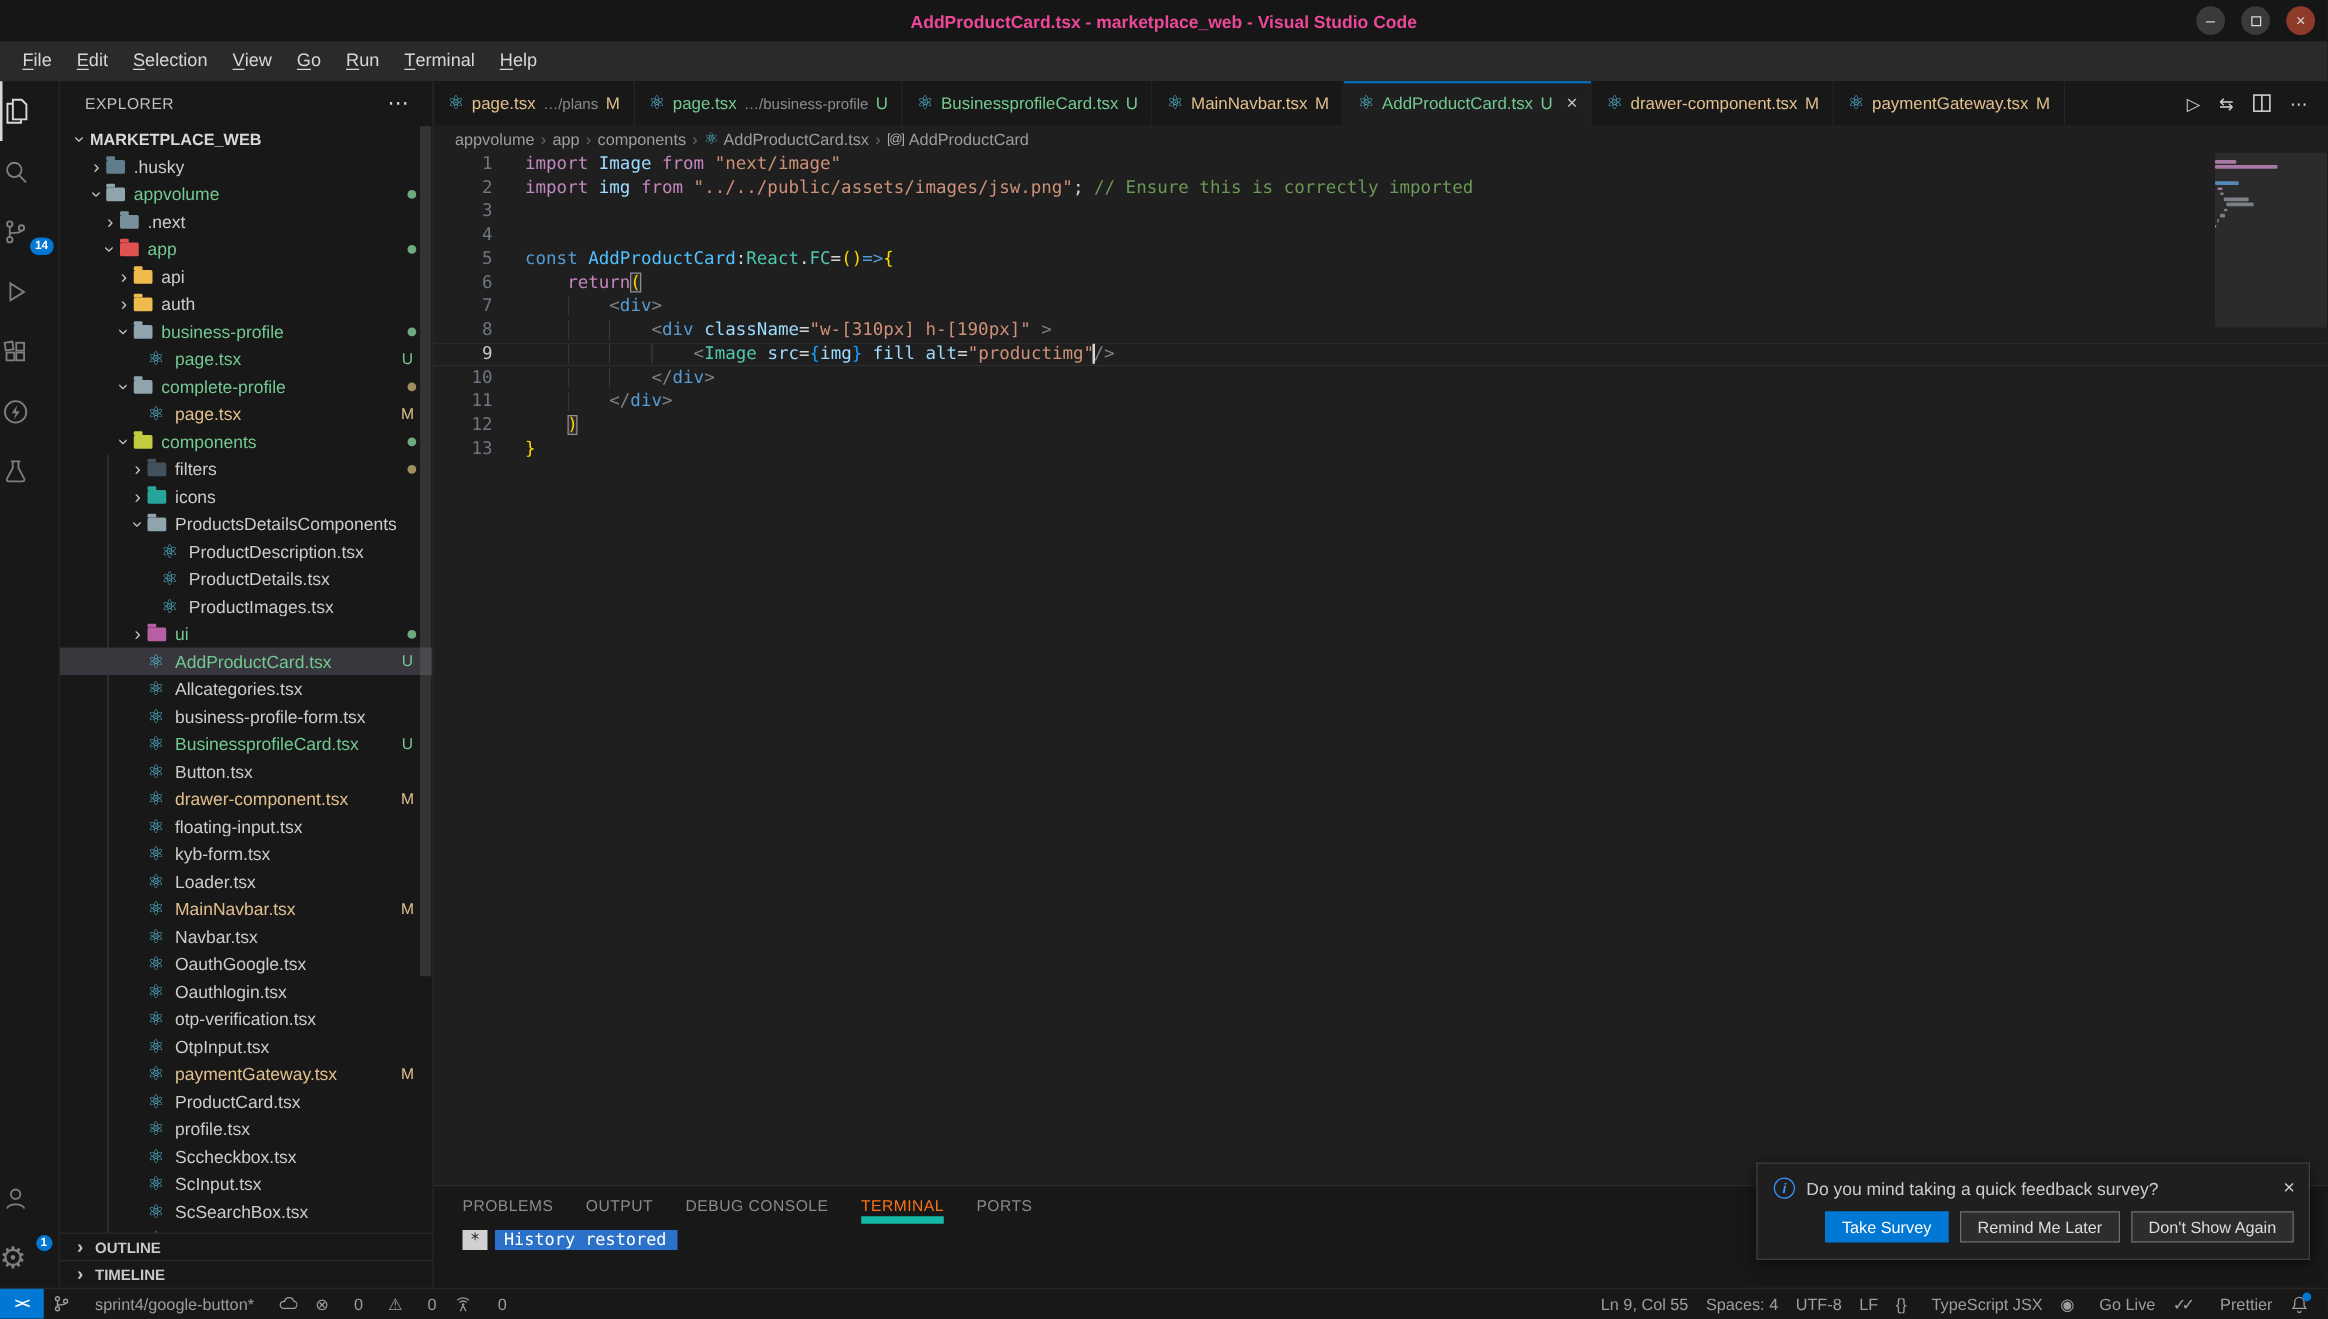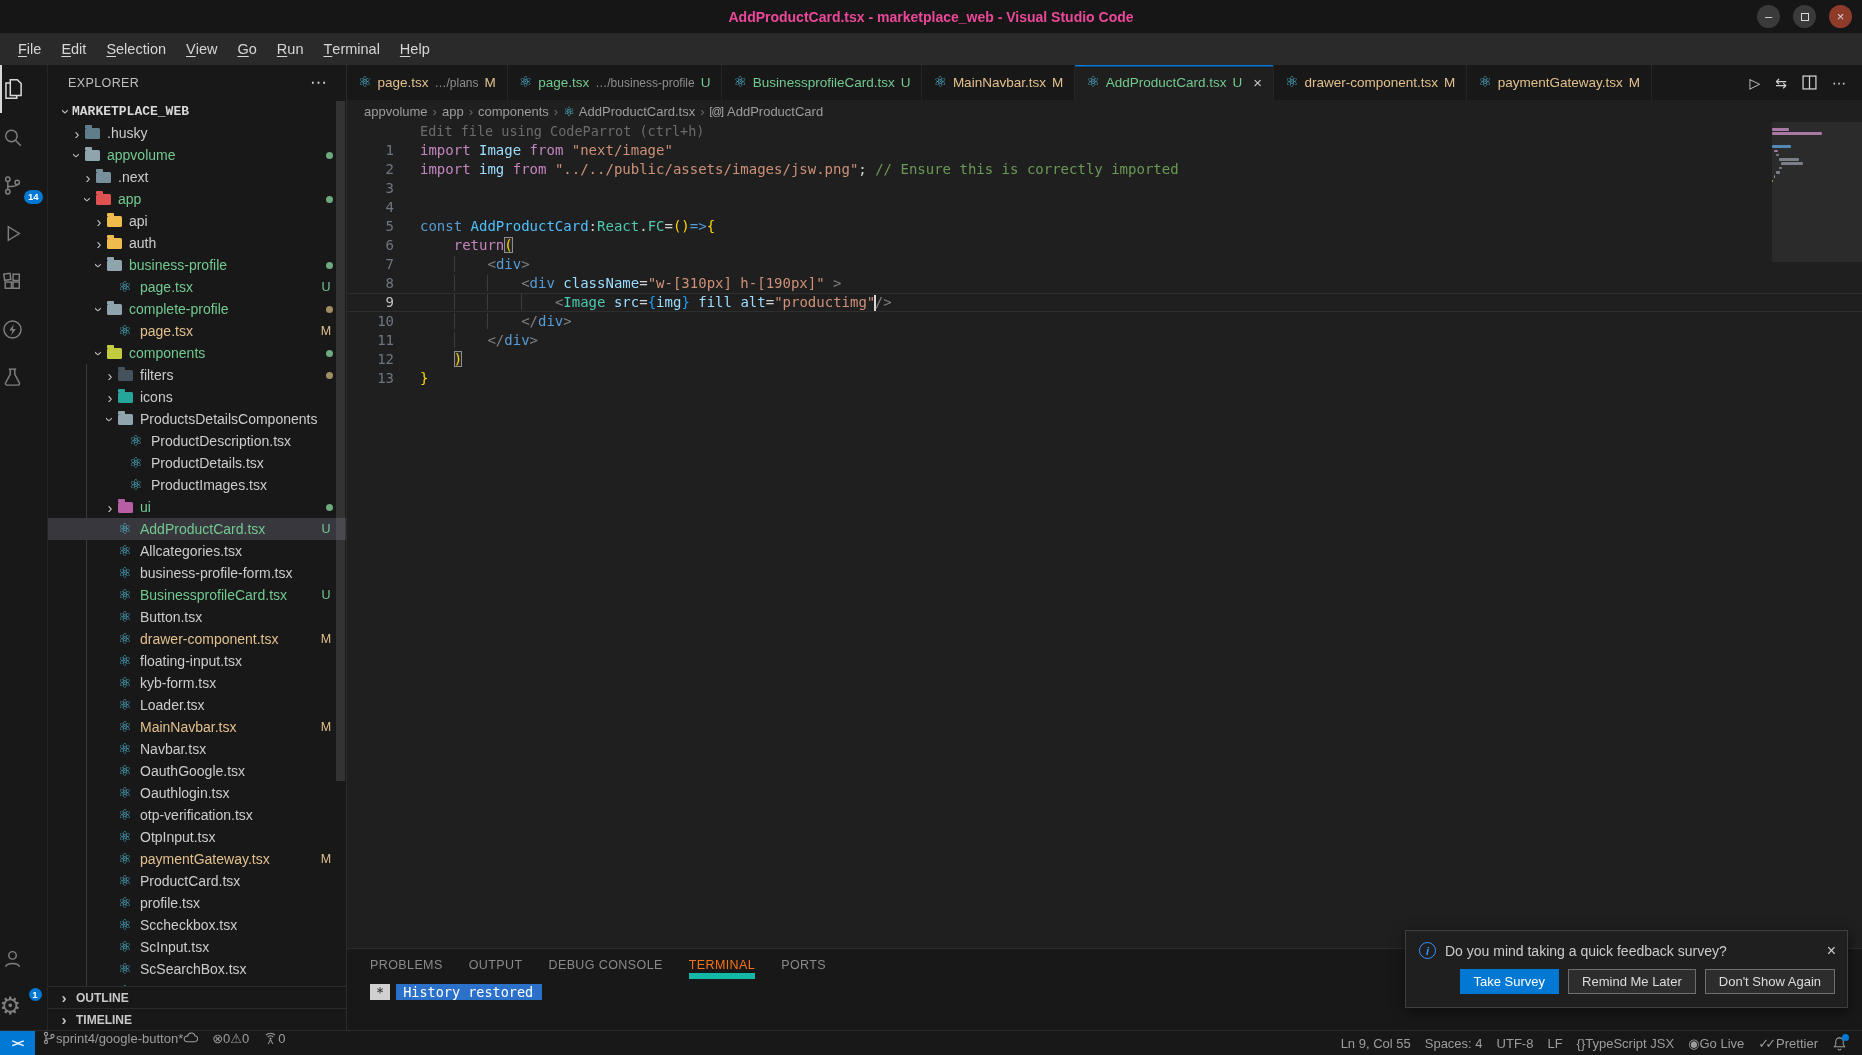--- a/index.html
+++ b/index.html
@@ -101,21 +101,21 @@
   .hist .star{background:#d0d0d0;color:#1e1e1e;padding:0 6px;display:inline-block}
   .hist .sel{background:#2b71c9;color:#fff;padding:0 9px 0 7px;margin-left:6px}
   .promptrow{margin-top:9px;position:relative}
   .tgreen{color:#2fbf71;font-weight:bold}
   .tblue{color:#3b8eea;font-weight:bold}
   .cmd-dec{position:absolute;left:-15px;top:4px;width:8px;height:8px;border:1px solid #6a6a6a;border-radius:50%}
 
   
   .statusbar{height:25px;background:#181818;border-top:1px solid #2b2b2b;display:flex;align-items:center;font-size:13px;color:#9d9d9d}
   .remote{height:100%;width:35px;background:#0078d4;color:#fff;display:flex;align-items:center;justify-content:center;font-size:11.5px;font-weight:bold;letter-spacing:-1px}
-  .sb-item{display:flex;align-items:flex-start;gap:0;padding:0 7px;height:100%;white-space:nowrap}
+  .sb-item{display:flex;align-items:center;gap:20px;padding:0 7px;height:100%;white-space:nowrap}
   .sb-item svg{stroke:currentColor;fill:none;stroke-width:1.1}
   .sb-right{margin-left:auto;display:flex;align-items:center;padding-right:8px}
   .dblcheck{letter-spacing:-4px;padding-right:4px}
   .bell-wrap{position:relative;display:flex}
   .bell-dot{position:absolute;right:-2px;top:-2px;width:7px;height:7px;border-radius:50%;background:#0078d4}
 
   
   .toast{position:absolute;right:14px;bottom:47px;width:443px;background:#1f1f1f;border:1px solid #3f3f3f;box-shadow:0 3px 12px rgba(0,0,0,.55);z-index:10}
   .toast-row1{display:flex;align-items:center;gap:9px;padding:11px 11px 5px 13px;font-size:14px;color:#cccccc}
   .info-ic{flex:none;width:17px;height:17px;border-radius:50%;border:1.6px solid #3794FF;color:#3794FF;font-size:11px;font-weight:bold;font-style:italic;display:flex;align-items:center;justify-content:center}
@@ -216,21 +216,21 @@
     </div>
   </div>
 
   <div class="sidebar">
     <div class="sb-header">
       <span class="label">EXPLORER</span>
       <span class="more-dots">⋯</span>
     </div>
     <div class="tree" id="tree">
       <div class="tree-guide"></div>
-    <div class="trow" style="padding-left: 8px; font-family: Liberation Mono, monospace;">
+    <div class="trow" style="padding-left: 8px;">
           <span class="chev open">›</span>
           <span class="tlabel c-root">MARKETPLACE_WEB</span>
         </div>
         <div class="trow" style="padding-left: 21px;">
           <span class="chev">›</span>
           <span class="ticon">
             <span class="folder" style="background: rgb(96, 125, 139);"></span>
           </span>
           <span class="tlabel c-def">.husky</span>
         </div>
@@ -605,21 +605,20 @@
           <span>AddProductCard.tsx</span>
         </span>
         <span class="bc-sep">›</span>
         <span class="bc-item">
           <span class="bc-sym">[@]</span>
           <span>AddProductCard</span>
         </span>
       </div>
     <div class="code-area">
       <div id="code">
-          <div class="code-line"><span class="lineno"></span><span class="ltext hint">Edit file using CodeParrot (ctrl+h)</span></div>
           <div class="code-line"><span class="lineno">1</span><span class="ltext"><span class="tk-kw">import </span><span class="tk-var">Image </span><span class="tk-kw">from </span><span class="tk-str">"next/image"</span></span></div>
           <div class="code-line"><span class="lineno">2</span><span class="ltext"><span class="tk-kw">import </span><span class="tk-var">img </span><span class="tk-kw">from </span><span class="tk-str">"../../public/assets/images/jsw.png"</span><span class="tk-plain">; </span><span class="tk-cmt">// Ensure this is correctly imported</span></span></div>
           <div class="code-line"><span class="lineno">3</span><span class="ltext"></span></div>
           <div class="code-line"><span class="lineno">4</span><span class="ltext"></span></div>
           <div class="code-line"><span class="lineno">5</span><span class="ltext"><span class="tk-st">const </span><span class="tk-fn">AddProductCard</span><span class="tk-plain">:</span><span class="tk-type">React</span><span class="tk-plain">.</span><span class="tk-type">FC</span><span class="tk-plain">=</span><span class="tk-b1">()</span><span class="tk-st">=&gt;</span><span class="tk-b1">{</span></span></div>
           <div class="code-line"><span class="lineno">6</span><span class="ltext"><span class="tk-sp">    </span><span class="tk-kw">return</span><span class="tk-b1m">(</span></span></div>
           <div class="code-line"><span class="lineno">7</span><span class="ltext"><span class="tk-sp">    </span><span class="tk-ig">    </span><span class="tk-punc">&lt;</span><span class="tk-tag">div</span><span class="tk-punc">&gt;</span></span></div>
           <div class="code-line"><span class="lineno">8</span><span class="ltext"><span class="tk-sp">    </span><span class="tk-ig">    </span><span class="tk-ig">    </span><span class="tk-punc">&lt;</span><span class="tk-tag">div</span><span class="tk-plain"> </span><span class="tk-attr">className</span><span class="tk-plain">=</span><span class="tk-str">"w-[310px] h-[190px]"</span><span class="tk-punc"> &gt;</span></span></div>
           <div class="code-line cur"><span class="lineno lncur">9</span><span class="ltext"><span class="tk-sp">    </span><span class="tk-ig">    </span><span class="tk-ig">    </span><span class="tk-ig">    </span><span class="tk-punc">&lt;</span><span class="tk-type">Image</span><span class="tk-plain"> </span><span class="tk-attr">src</span><span class="tk-plain">=</span><span class="tk-b2">{</span><span class="tk-var">img</span><span class="tk-b2">}</span><span class="tk-plain"> </span><span class="tk-attr">fill</span><span class="tk-plain"> </span><span class="tk-attr">alt</span><span class="tk-plain">=</span><span class="tk-str">"productimg"</span><span class="caret"></span><span class="tk-punc">/&gt;</span></span></div>
           <div class="code-line"><span class="lineno">10</span><span class="ltext"><span class="tk-sp">    </span><span class="tk-ig">    </span><span class="tk-ig">    </span><span class="tk-punc">&lt;/</span><span class="tk-tag">div</span><span class="tk-punc">&gt;</span></span></div>

